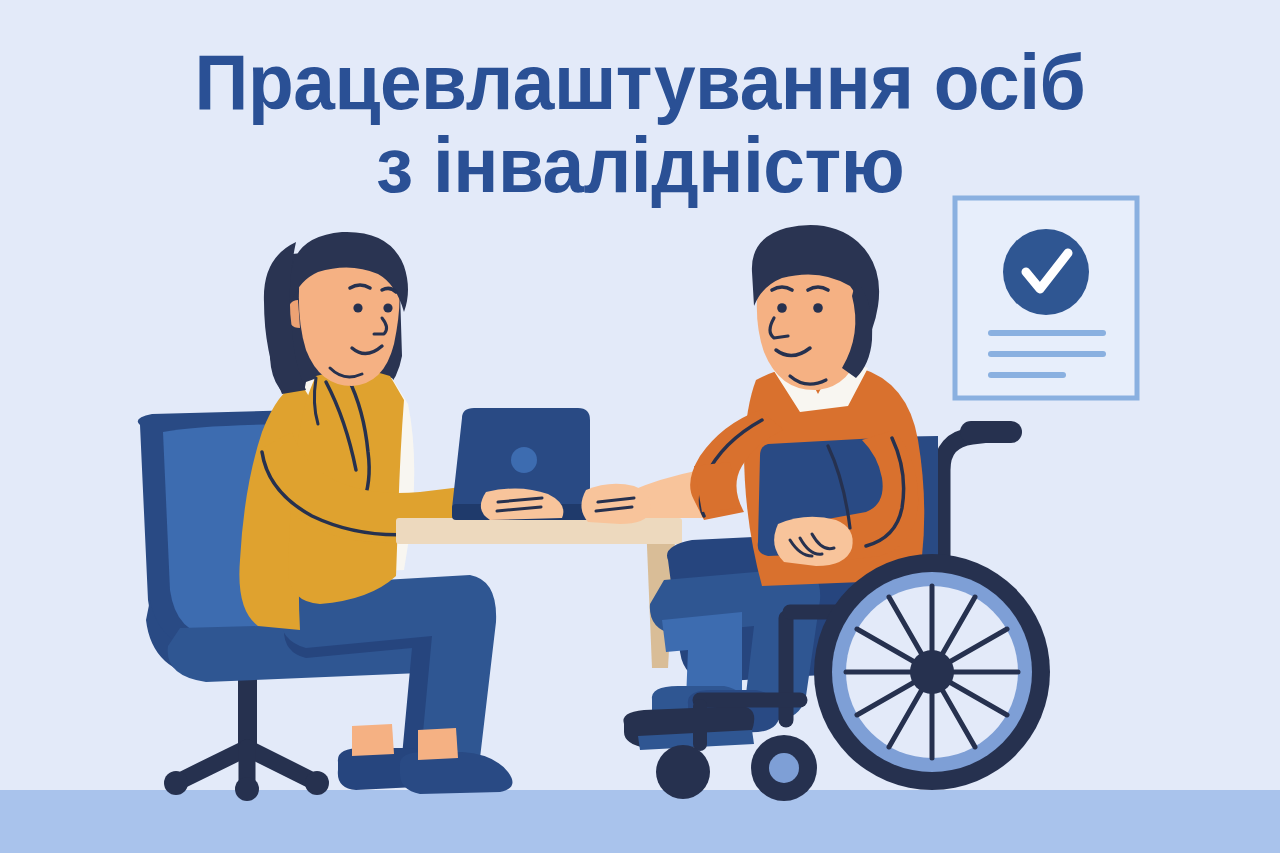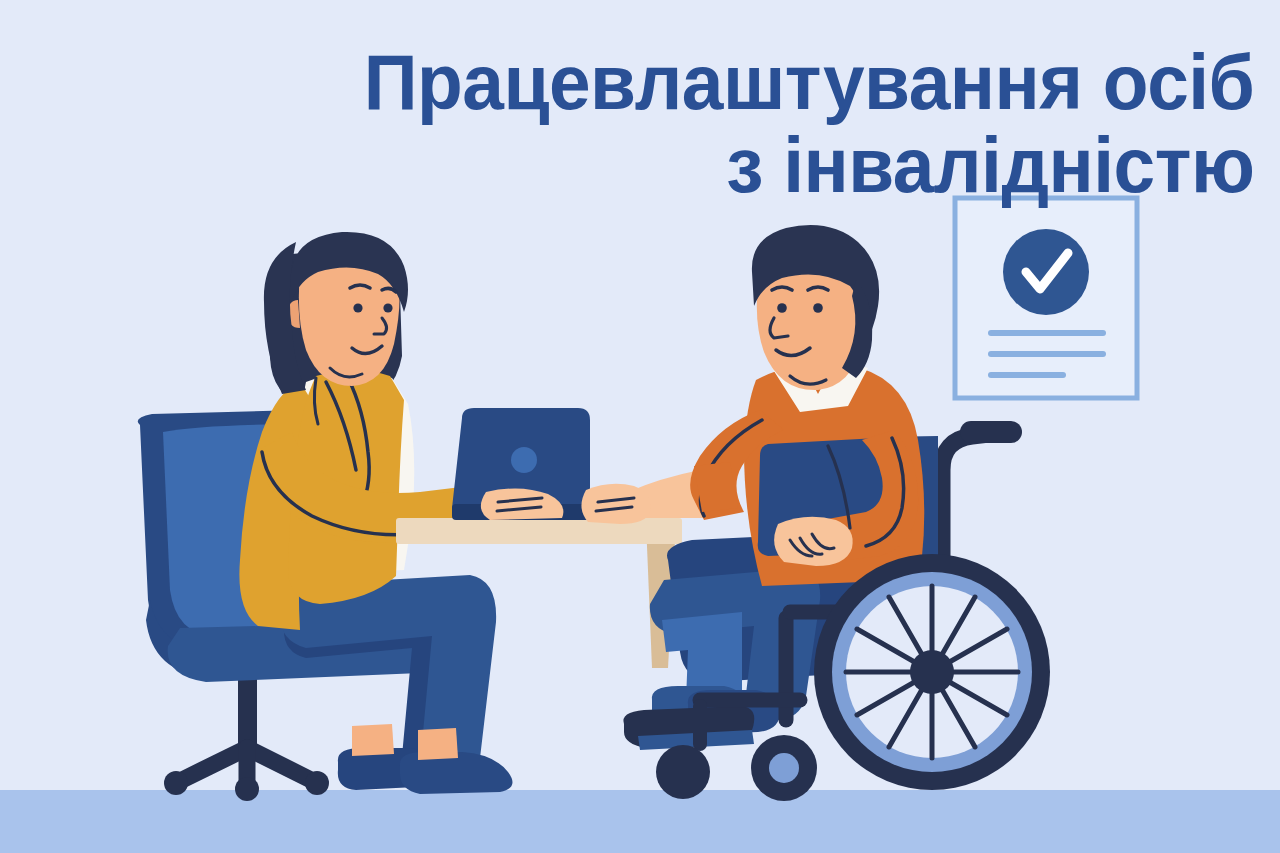--- a/index.html
+++ b/index.html
@@ -23,21 +23,21 @@
     inset: 0;
     width: 1280px;
     height: 853px;
     display: block;
   }
   .title-block {
     position: absolute;
     left: 0;
     top: 44px;
     width: 1280px;
-    text-align: right;
+    text-align: center;
     z-index: 5;
     pointer-events: none;
   }
   .title-line {
     display: block;
     color: #2a5095;
     font-family: "Liberation Sans", sans-serif;
     font-weight: bold;
     font-size: 78px;
     line-height: 0.99;

